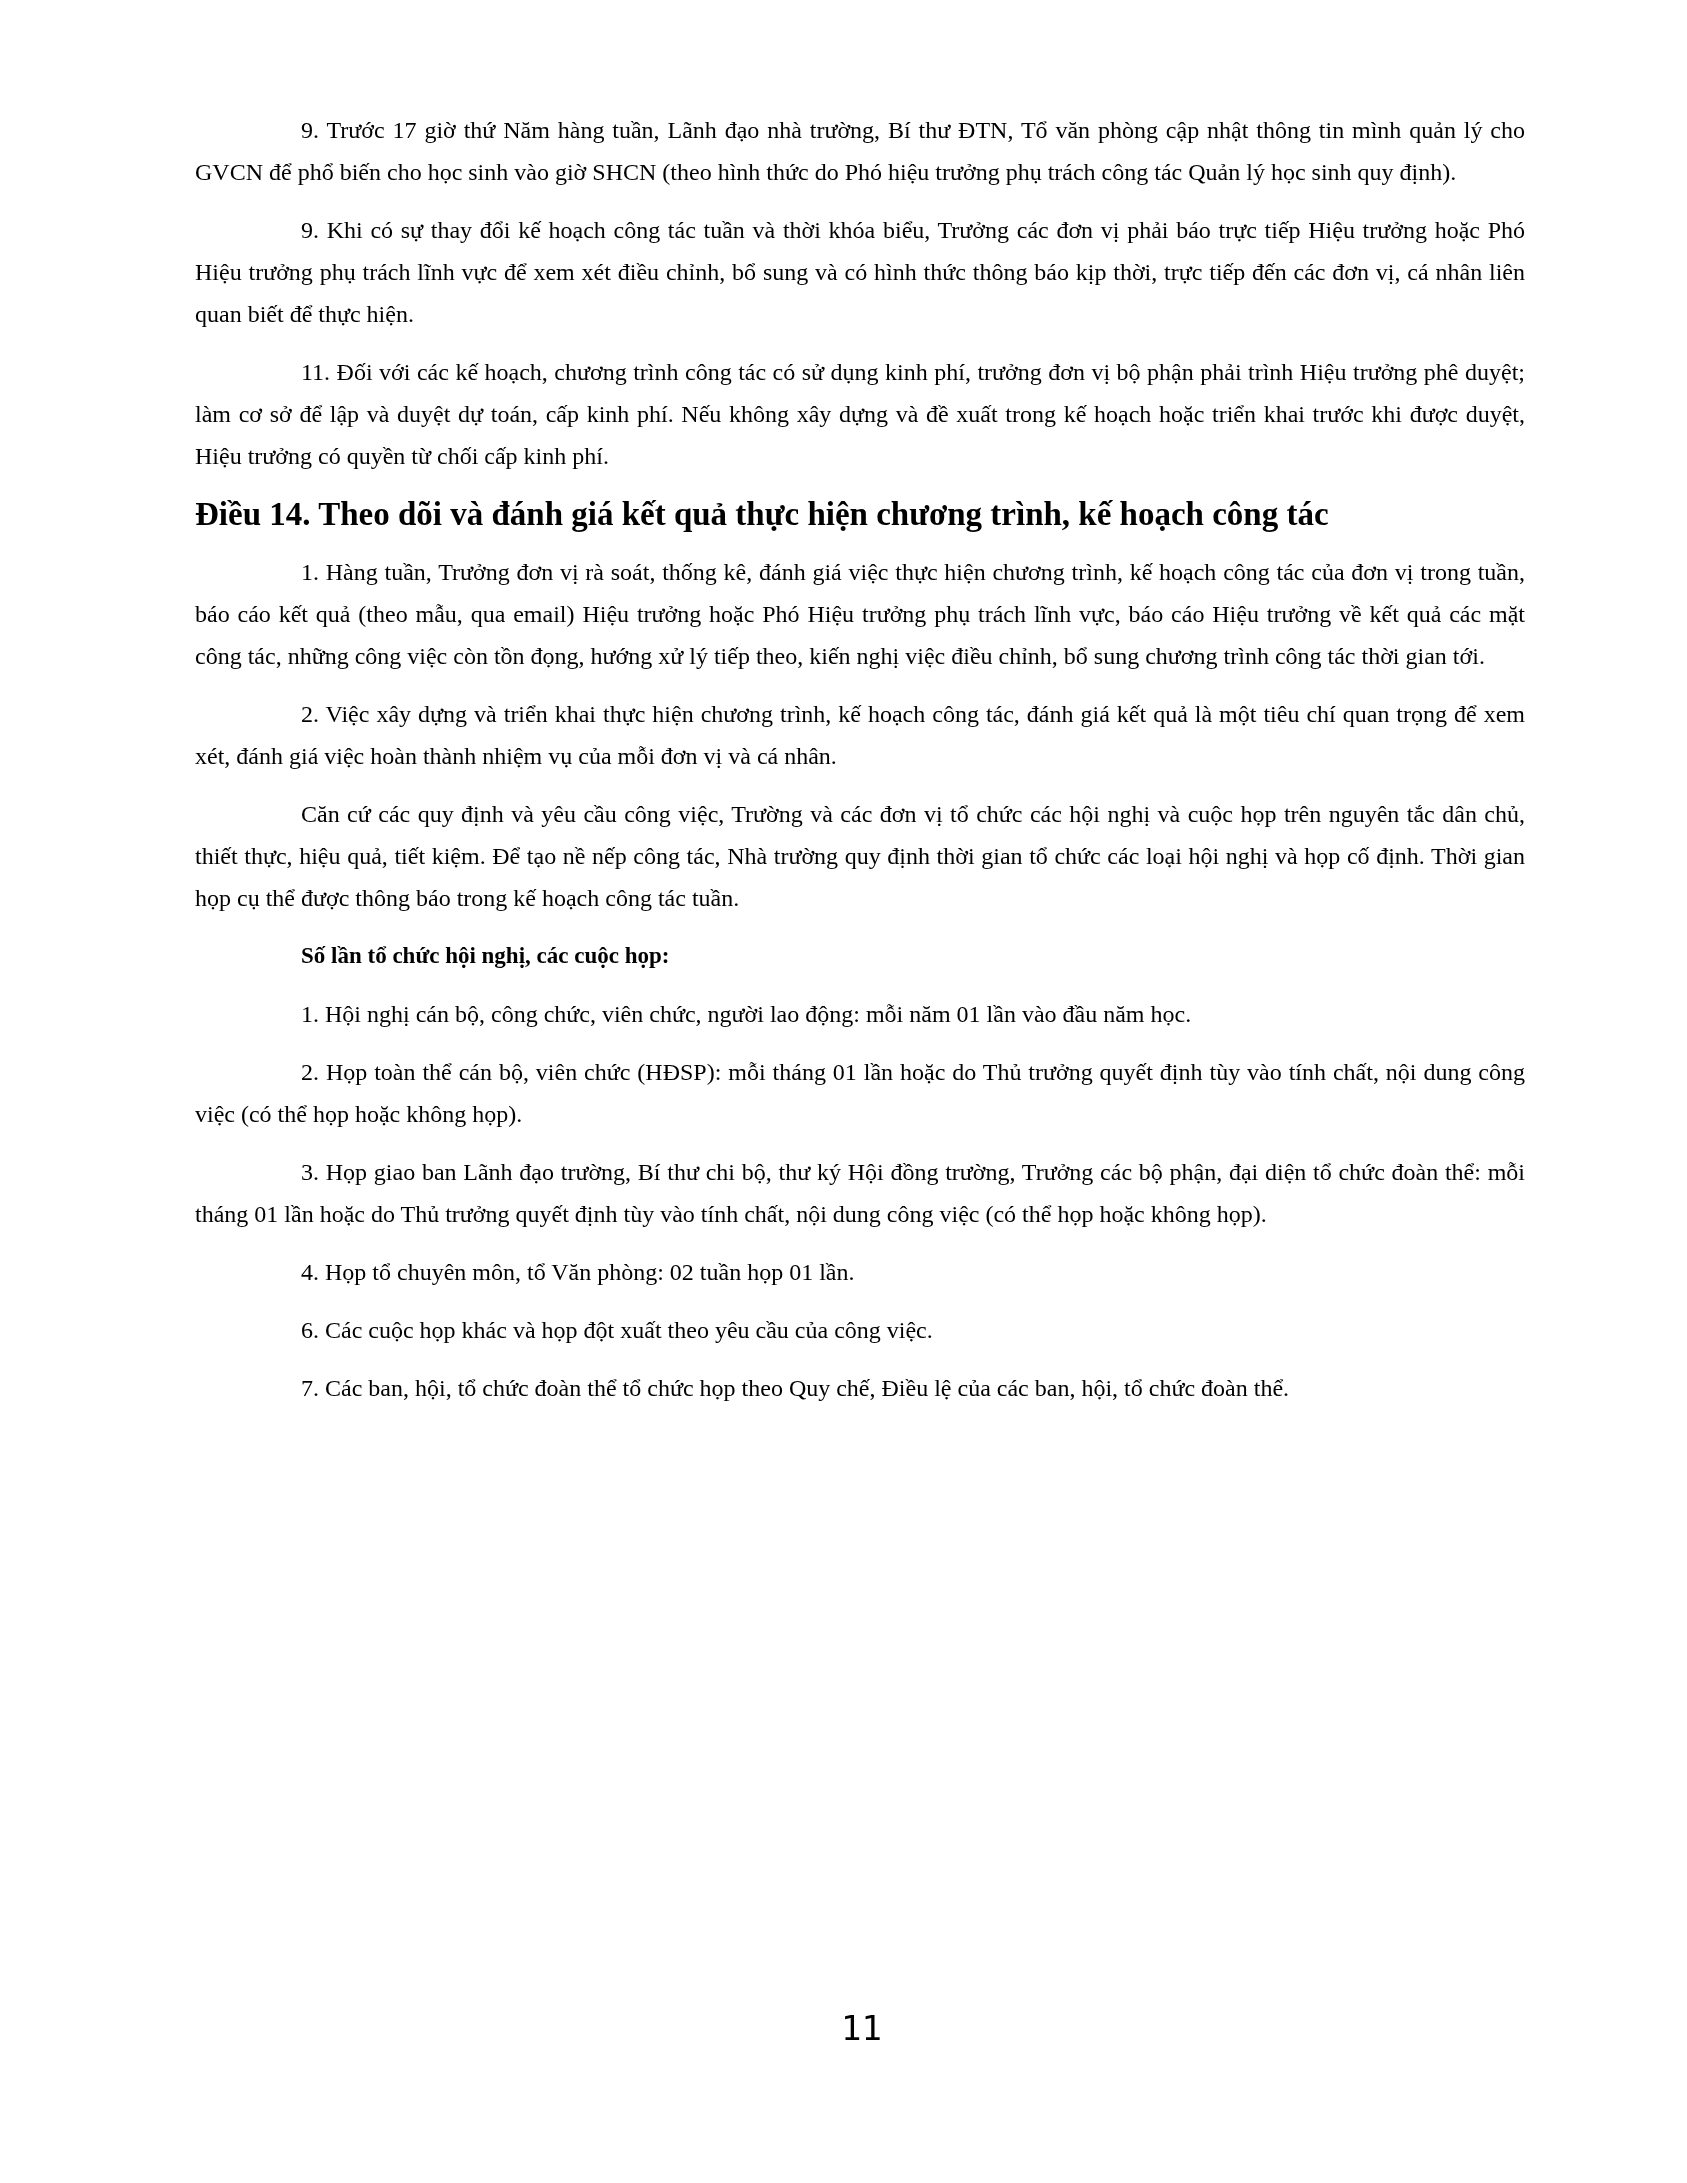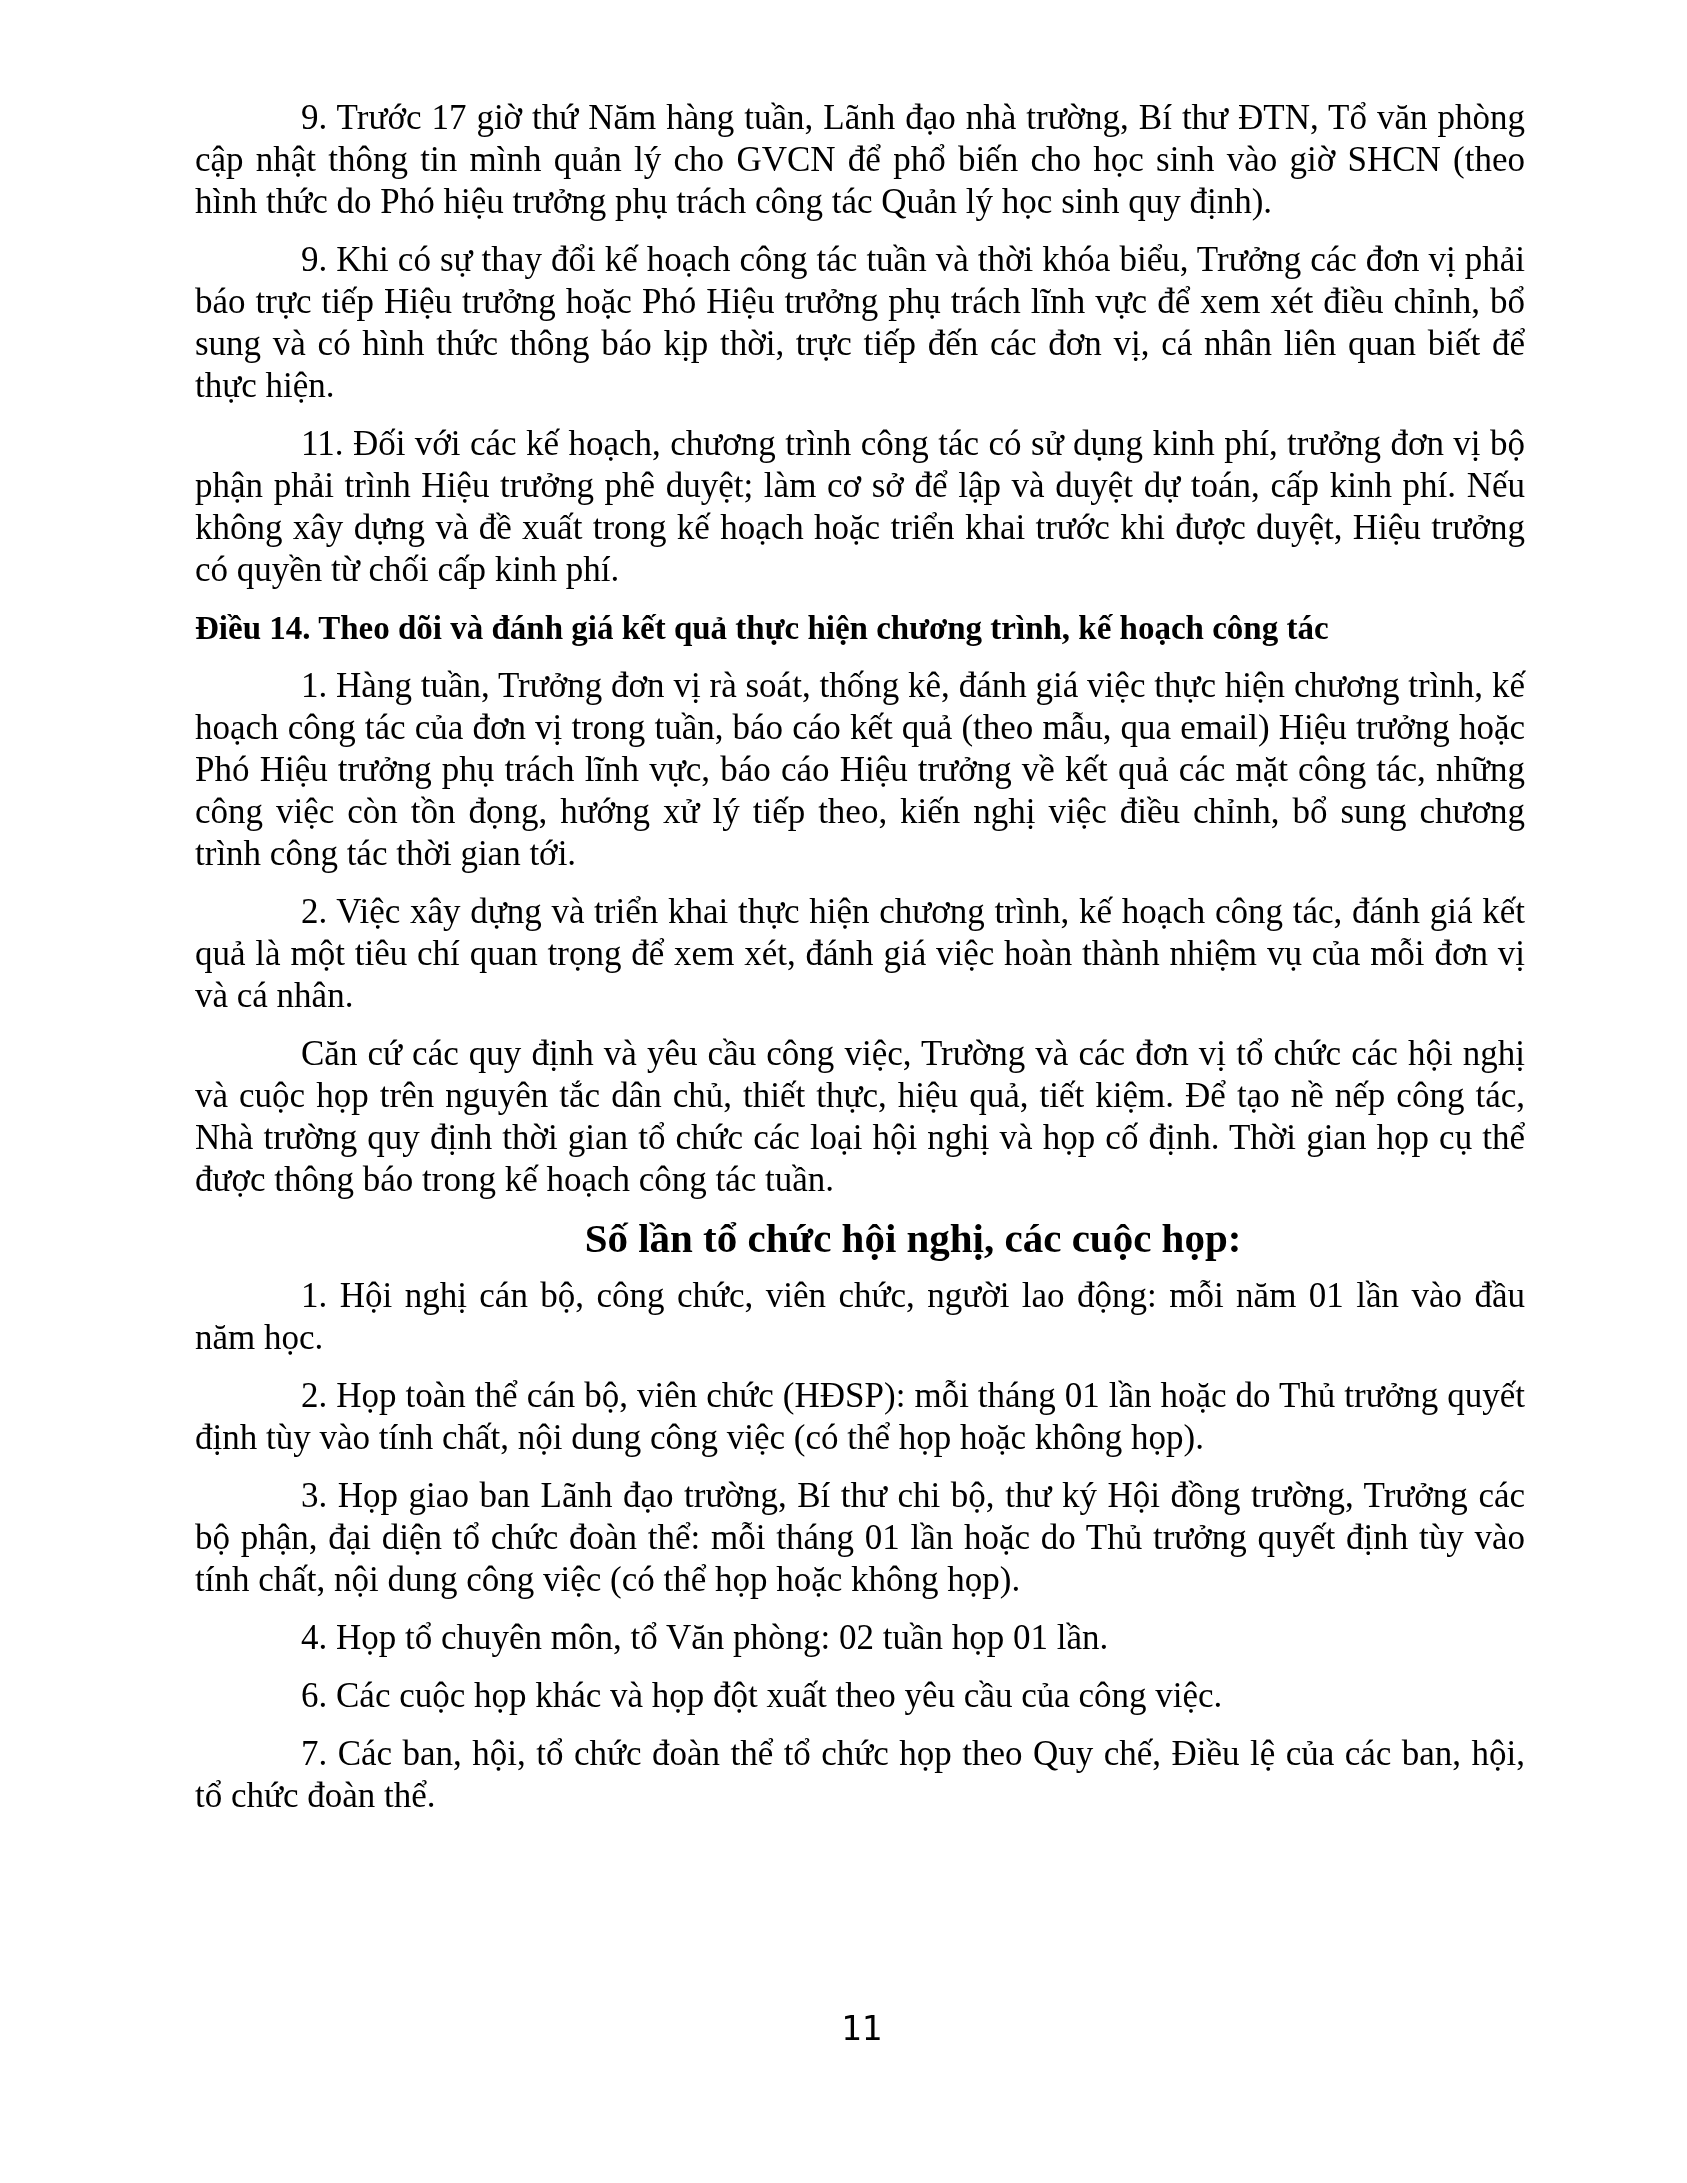--- a/index.html
+++ b/index.html
@@ -13,42 +13,42 @@
     height: 2183px;
     font-family: "Liberation Serif", "DejaVu Serif", serif;
     color: #000000;
   }
   .page {
     box-sizing: border-box;
     width: 1687px;
     padding: 97px 162px 0 195px; 
   }
   .para {
-    margin: 0 0 16px 0;
-    font-size: 35px;
+    margin: 12px 0 16px 0;
+    font-size: 24px;
     line-height: 42px;
     text-align: justify;
     text-indent: 106px;
   }
   .heading {
     margin: 0 0 16px 0;
     font-size: 33px;
     line-height: 42px;
     font-weight: bold;
     text-align: left;
     text-indent: 0;
     white-space: nowrap;
     font-family: Liberation Serif, serif;
   }
   .subheading {
     margin: 0 0 16px 0;
-    font-size: 41px;
+    font-size: 23px;
     line-height: 42px;
     font-weight: bold;
-    text-align: center;
+    text-align: left;
     text-indent: 106px;
   }
   .page-number {
     position: absolute;
     top: 2010px;
     left: 0;
     width: 1687px;
     text-align: center;
     transform: translateX(18px);
     font-family: "DejaVu Sans Mono", monospace;

